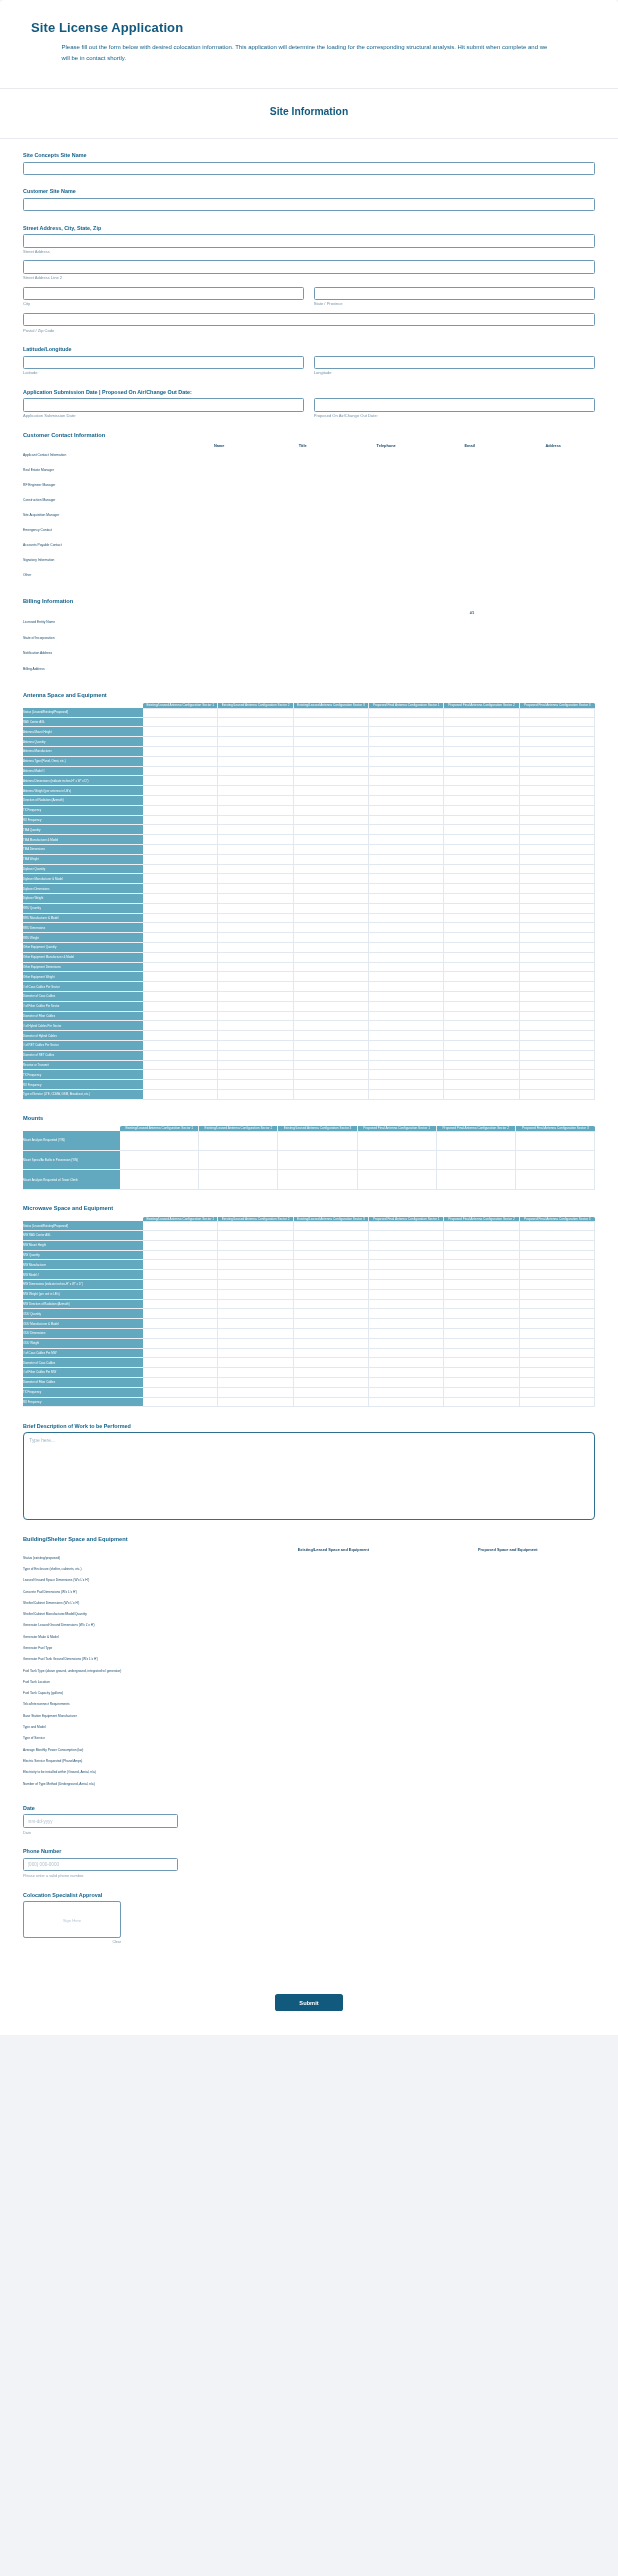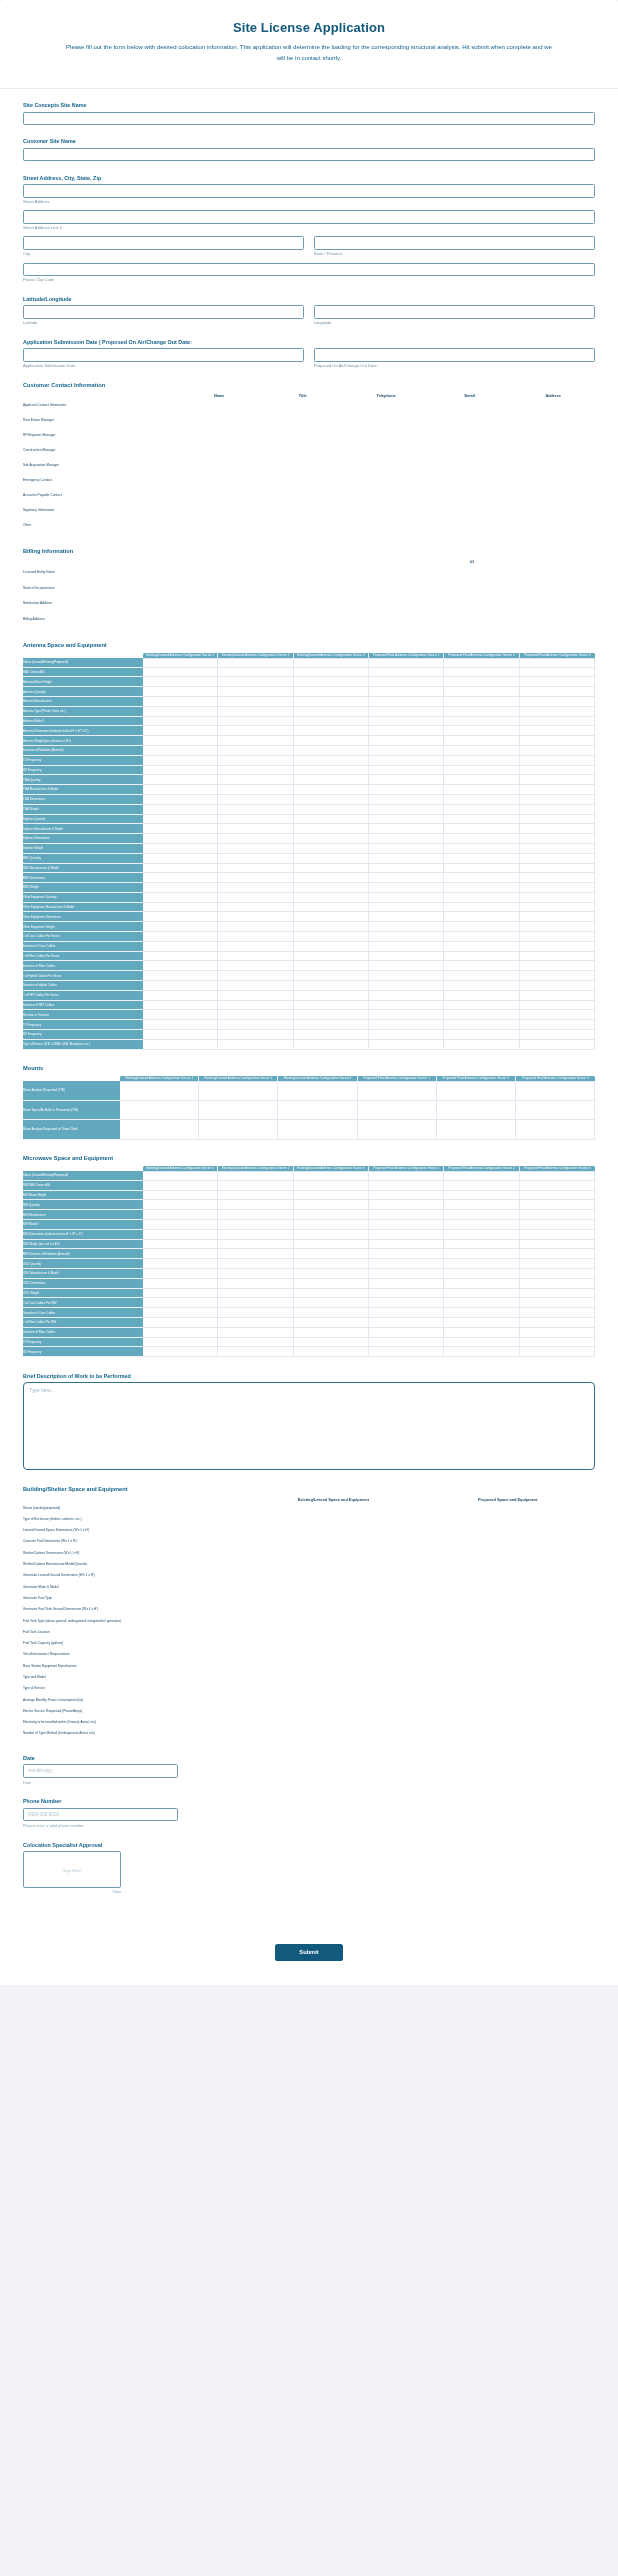--- a/index.html
+++ b/index.html
@@ -15,21 +15,20 @@
     width: 618px;
     margin: 0 auto;
     background: #ffffff;
     border-radius: 4.1px 4.1px 0 0;
     overflow: hidden;
   }
 
   
   .form-header {
     padding: 19.6px 31px 23px 31px;
-    text-align: center;
     border-bottom: 0.5px solid #e8eaf0;
   }
   .form-title {
     font-size: 13px;
     font-weight: bold;
     color: #12597d;
     margin: 0 0 7.2px 0;
     letter-spacing: 0.1px;
   }
   .form-subtitle {
@@ -241,20 +240,23 @@
 </head>
 <body>
 
 <div class="page">
 
   <div class="form-header">
     <h1 class="form-title">Site License Application</h1>
     <p class="form-subtitle">Please fill out the form below with desired colocation information. This application will determine the loading for the corresponding structural analysis. Hit submit when complete and we will be in contact shortly.</p>
   </div>
 
+  <div class="section-band">
+    <h2>Site Information</h2>
+  </div>
 
   <div class="form-body">
 
     <div class="field-block">
       <label class="field-label">Site Concepts Site Name</label>
       <input class="txt" type="text" value="" style="">
     </div>
 
     <div class="field-block">
       <label class="field-label">Customer Site Name</label>

